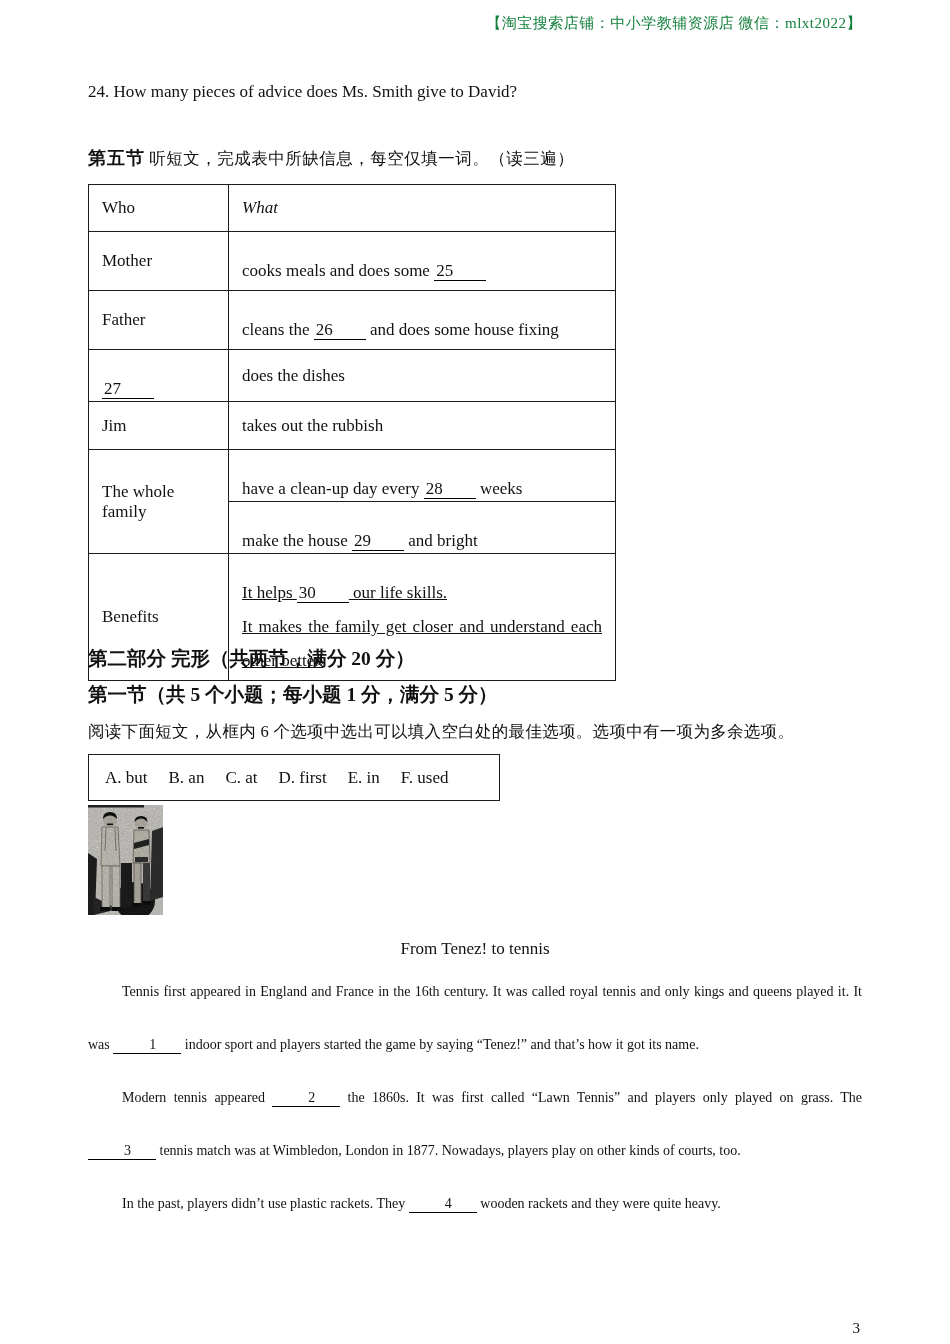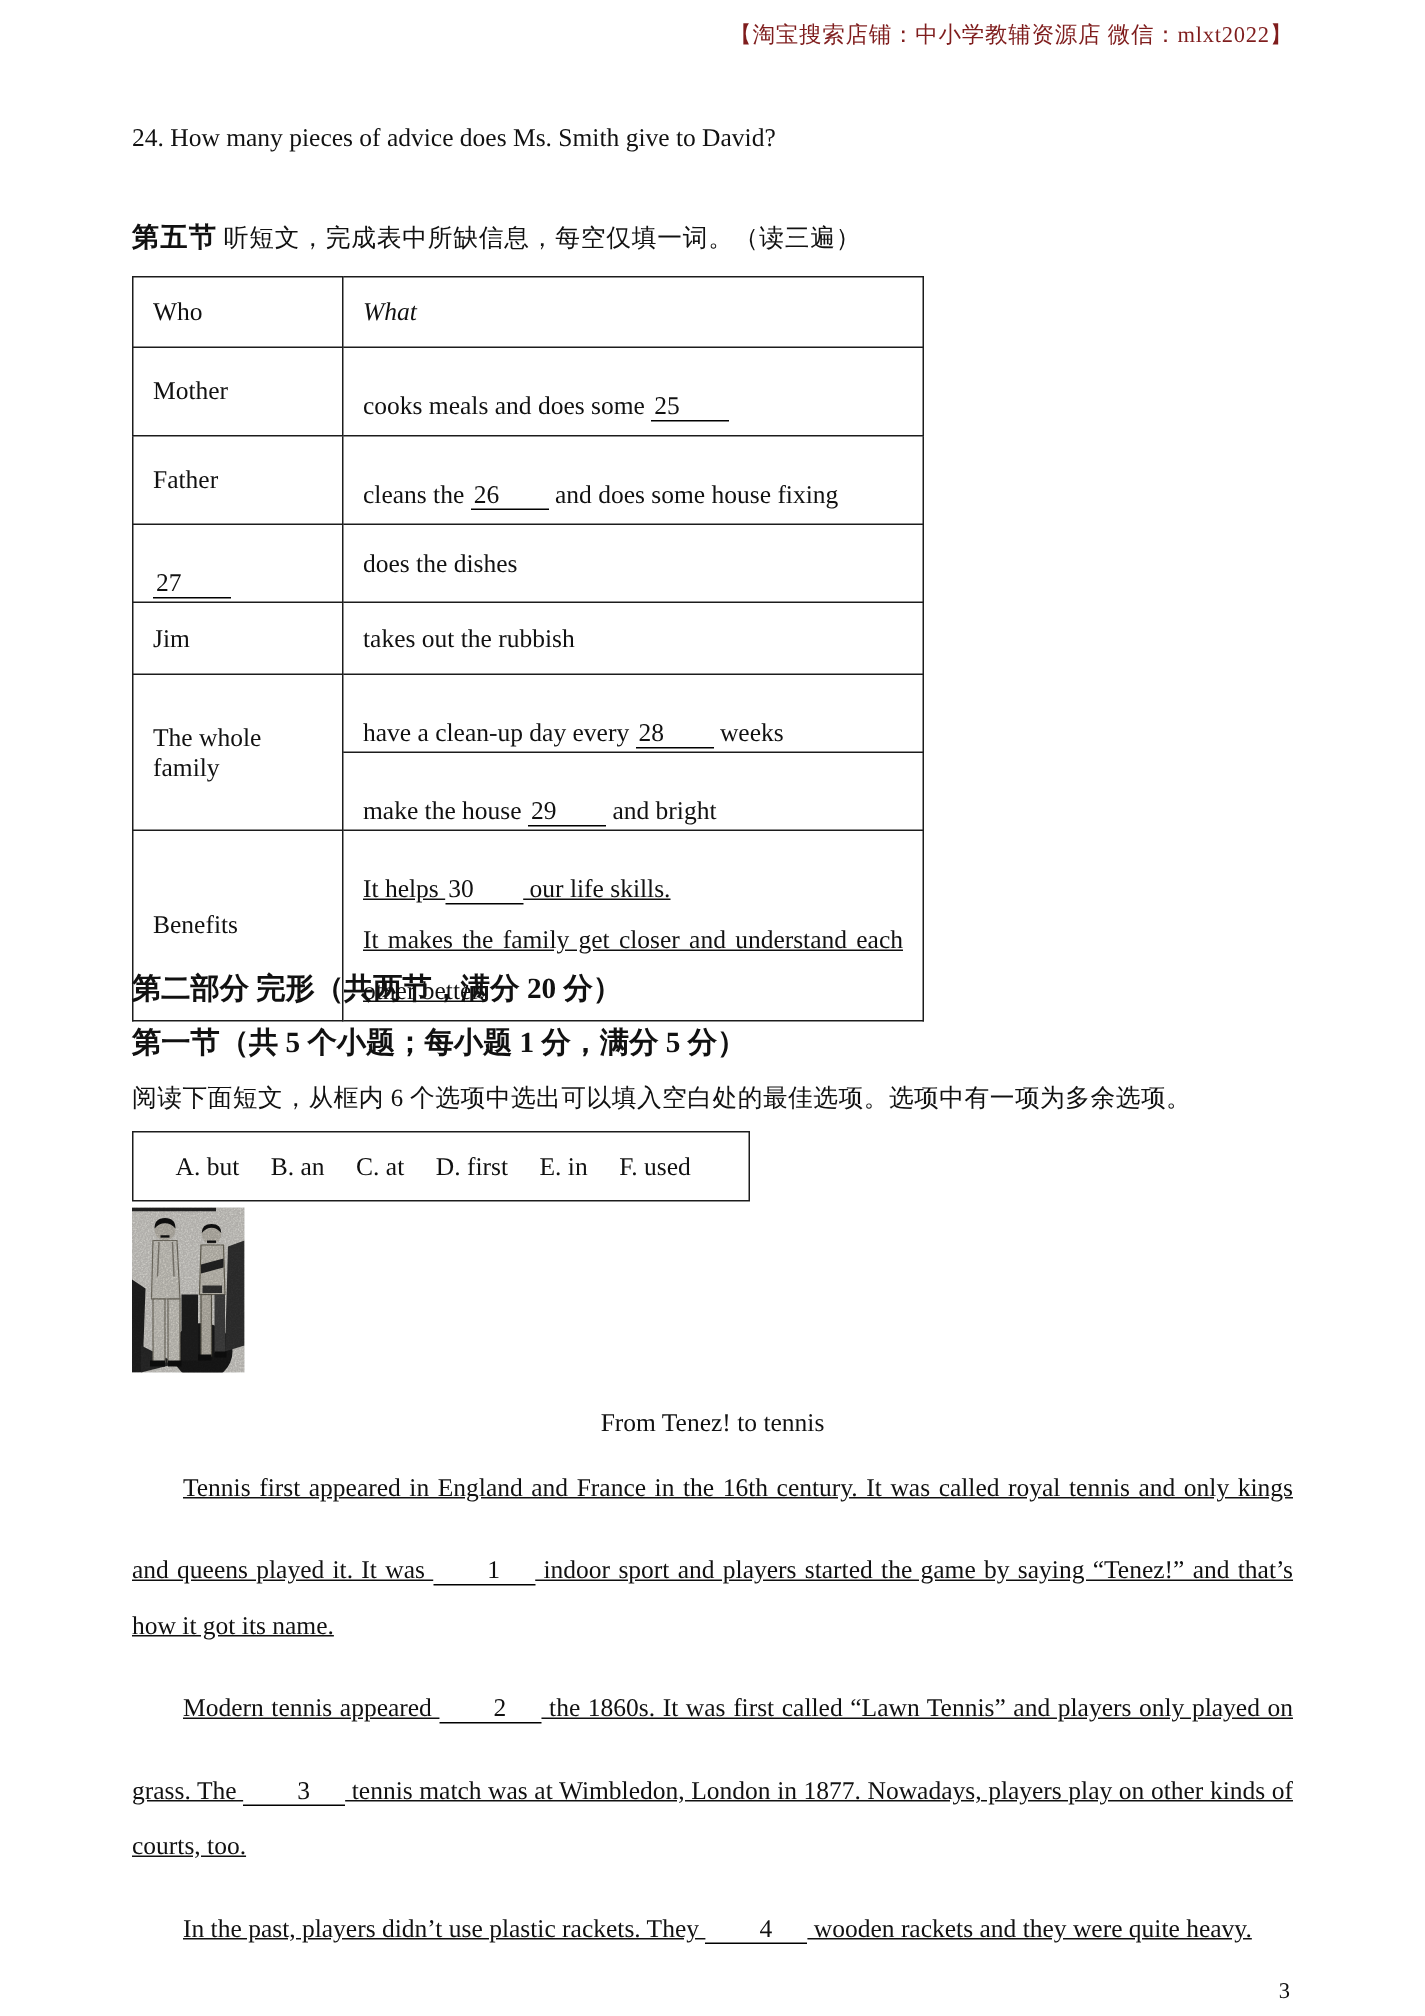--- a/index.html
+++ b/index.html
@@ -8,21 +8,21 @@
     width: 950px; height: 1344px;
     font-family: "Liberation Serif", serif;
     color: #111;
     position: relative;
     overflow: hidden;
   }
   #page { position: absolute; inset: 0; background: #fff; }
 
   .watermark {
     position: absolute; top: 14px; right: 88px;
-    font-size: 15px; color: #7f1d1d; letter-spacing: 0.5px;
+    font-size: 15px; color: #15803d; letter-spacing: 0.5px;
   }
 
   .q24 {
     position: absolute; top: 82px; left: 88px; right: 88px;
     font-size: 17px;
   }
   .q24-opts { position: absolute; top: 116px; left: 88px; font-size: 17px; }
   .q24-opts .q-opt { display: inline-block; }
   .q24-opts .q-opt:nth-child(1) { margin-right: 37px; }
   .q24-opts .q-opt:nth-child(2) { margin-right: 60px; }
@@ -68,38 +68,37 @@
   .instr {
     position: absolute; top: 721px; left: 88px; right: 70px;
     font-size: 16.5px; letter-spacing: 0.3px;
   }
 
   .optbox {
     position: absolute; top: 754px; left: 88px;
     width: 412px; height: 47px;
     border: 1.5px solid #1c1c1c;
     display: flex; align-items: center;
-    padding-left: 28px; gap: 21px;
+    padding-left: 16px; gap: 21px;
     font-size: 17px;
   }
 
   .photo {
     position: absolute; top: 805px; left: 88px;
     width: 75px; height: 110px;
   }
   .photo svg { display: block; width: 100%; height: 100%; }
 
   .passage { position: absolute; top: 938px; left: 88px; width: 774px; }
   .ptitle { text-align: center; font-size: 17px; line-height: 22px; margin-bottom: 13px; }
   .pbody p {
-    font-size: 17px;
+    font-size: 14px;
     line-height: 37px;
     text-align: justify;
     text-indent: 34px;
-    text-decoration: underline;
   }
 
   .pagenum { position: absolute; top: 1320px; right: 90px; font-size: 15px; }
 </style>
 </head>
 <body>
 
 <div id="page">
 
   <div class="watermark">【淘宝搜索店铺：中小学教辅资源店 微信：mlxt2022】</div>

